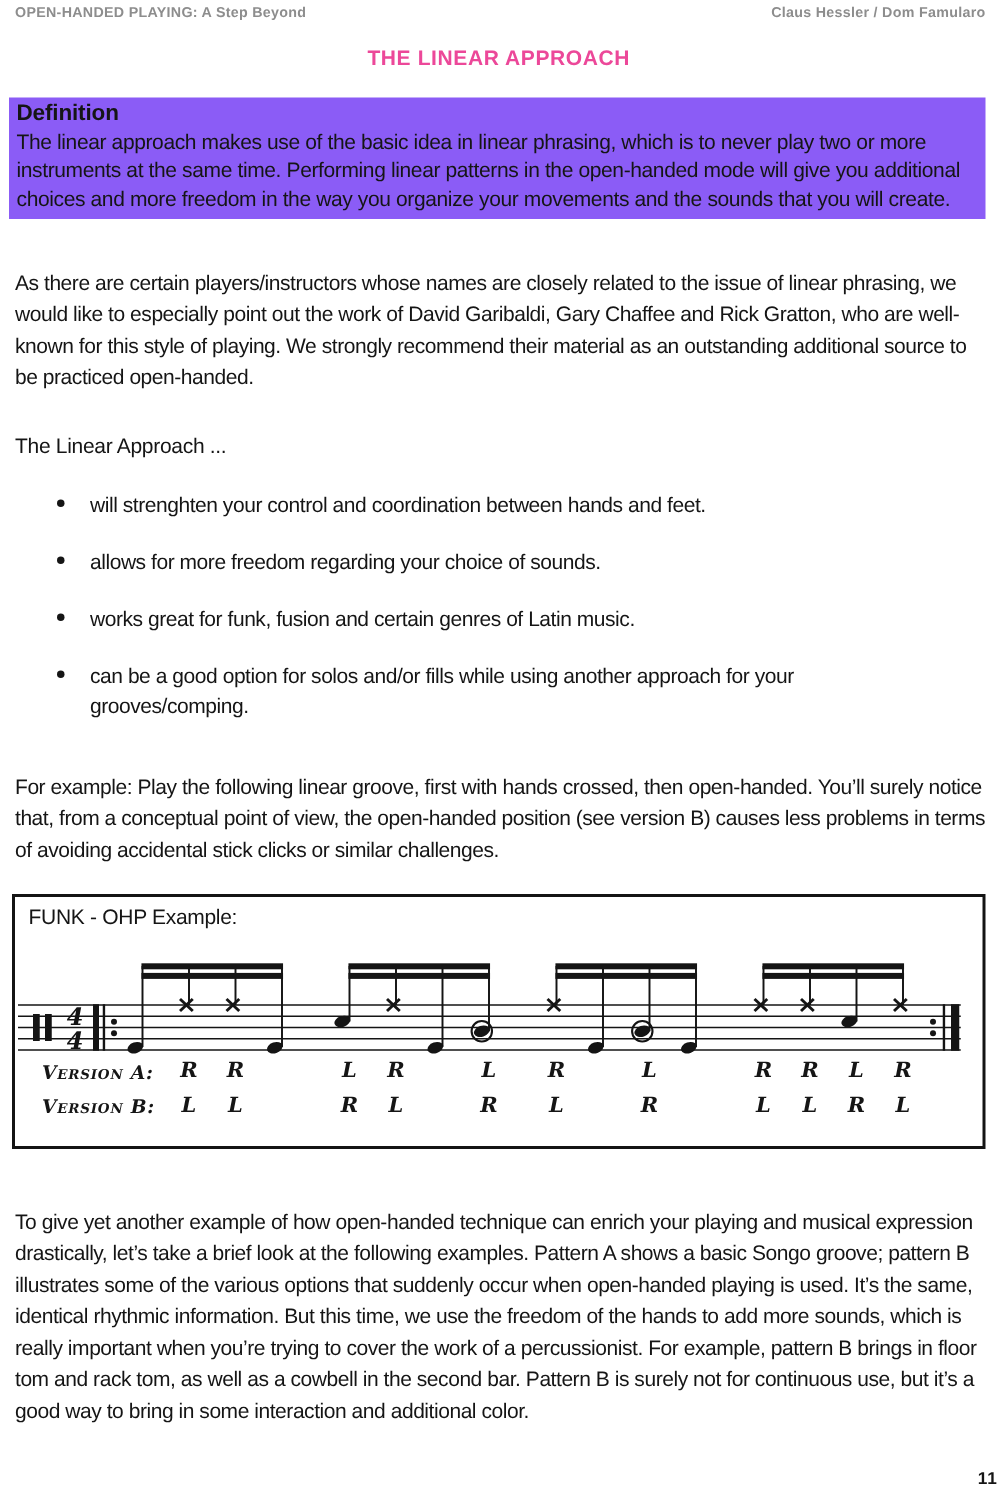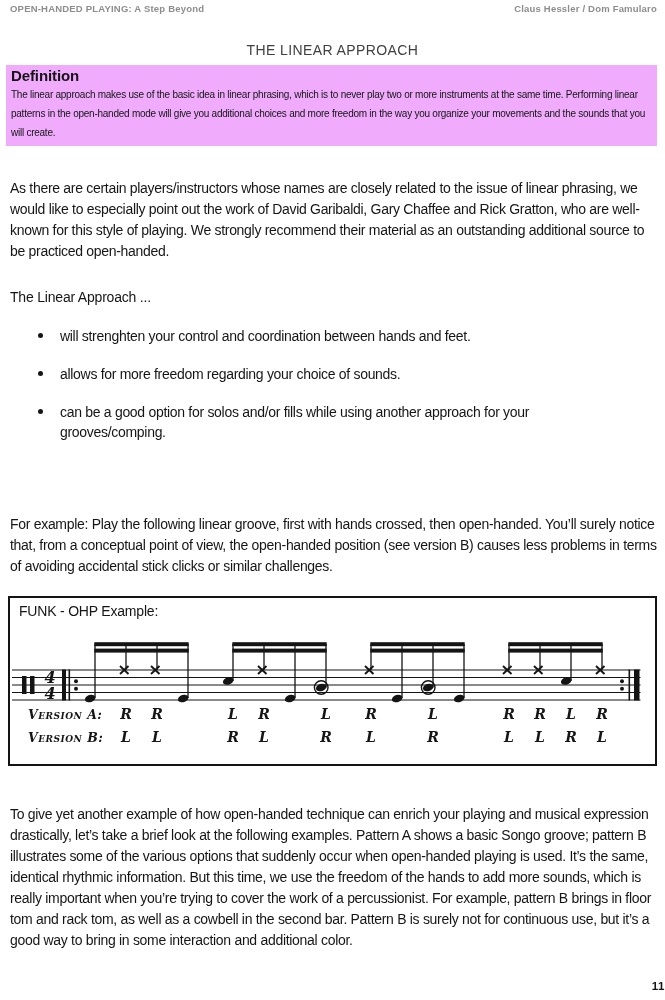--- a/index.html
+++ b/index.html
@@ -3,26 +3,26 @@
 <meta charset="utf-8">
 <style>
   html,body{margin:0;padding:0;}
   body{
     width:665px;height:1000px;background:#ffffff;position:relative;
     font-family:"Liberation Sans",sans-serif;color:#151515;overflow:hidden;
   }
   .hdr{position:absolute;top:3px;font-weight:bold;font-size:9.5px;color:#8d8d8d;letter-spacing:.2px;}
   .hdr-left{left:10px;}
   .hdr-right{right:8px;}
-  .page-title{position:absolute;top:42px;left:0;right:0;text-align:center;
-    font-weight:normal;font-size:14px;letter-spacing:.4px;color:#404040;}
+  .page-title{position:absolute;top:30px;left:0;right:0;text-align:center;
+    font-weight:bold;font-size:14px;letter-spacing:.4px;color:#ec4899;}
   .def-box{position:absolute;left:6px;top:65px;width:651px;box-sizing:border-box;
-    background:#f0abfc;padding:2px 6px 4px 5px;}
+    background:#8b5cf6;padding:2px 6px 4px 5px;}
   .def-heading{font-weight:bold;font-size:15px;line-height:18px;letter-spacing:-.1px;}
-  .def-body{font-size:10px;line-height:19px;letter-spacing:-.25px;}
+  .def-body{font-size:14px;line-height:19px;letter-spacing:-.25px;}
   .para{position:absolute;left:10px;font-size:14px;line-height:21px;letter-spacing:-.3px;}
   .p-intro{top:178px;width:650px;}
   .list-lead{position:absolute;left:10px;top:289px;font-size:14px;letter-spacing:-.2px;}
   .bullets{position:absolute;left:0;top:326px;width:660px;margin:0;padding:0;list-style:none;}
   .bullets li{position:relative;padding-left:60px;width:552px;font-size:14px;
     line-height:20px;letter-spacing:-.3px;margin-bottom:18px;}
   .bullets li .dot{content:"";position:absolute;left:38px;top:7px;width:5px;height:5px;
     border-radius:50%;background:#151515;}
   .p-example{top:514px;width:655px;}
   .example-box{position:absolute;left:8px;top:596px;width:649px;height:170px;
@@ -52,20 +52,21 @@
   <div class="def-heading">Definition</div>
   <div class="def-body">The linear approach makes use of the basic idea in linear phrasing, which is to never play two or more instruments at the same time. Performing linear patterns in the open-handed mode will give you additional choices and more freedom in the way you organize your movements and the sounds that you will create.</div>
 </div>
 
 <div class="para p-intro">As there are certain players/instructors whose names are closely related to the issue of linear phrasing, we would like to especially point out the work of David Garibaldi, Gary Chaffee and Rick Gratton, who are well-known for this style of playing. We strongly recommend their material as an outstanding additional source to be practiced open-handed.</div>
 
 <div class="list-lead">The Linear Approach ...</div>
 <ul class="bullets">
   <li><span class="dot"></span><span>will strenghten your control and coordination between hands and feet.</span></li>
   <li><span class="dot"></span><span>allows for more freedom regarding your choice of sounds.</span></li>
+  <li><span class="dot"></span><span>works great for funk, fusion and certain genres of Latin music.</span></li>
   <li><span class="dot"></span><span>can be a good option for solos and/or fills while using another approach for your grooves/comping.</span></li>
 </ul>
 
 <div class="para p-example">For example: Play the following linear groove, first with hands crossed, then open-handed. You’ll surely notice that, from a conceptual point of view, the open-handed position (see version B) causes less problems in terms of avoiding accidental stick clicks or similar challenges.</div>
 
 <div class="example-box">
   <div class="example-label">FUNK - OHP Example:</div>
 
   <svg class="staff-svg" viewBox="0 0 640 70">
 

